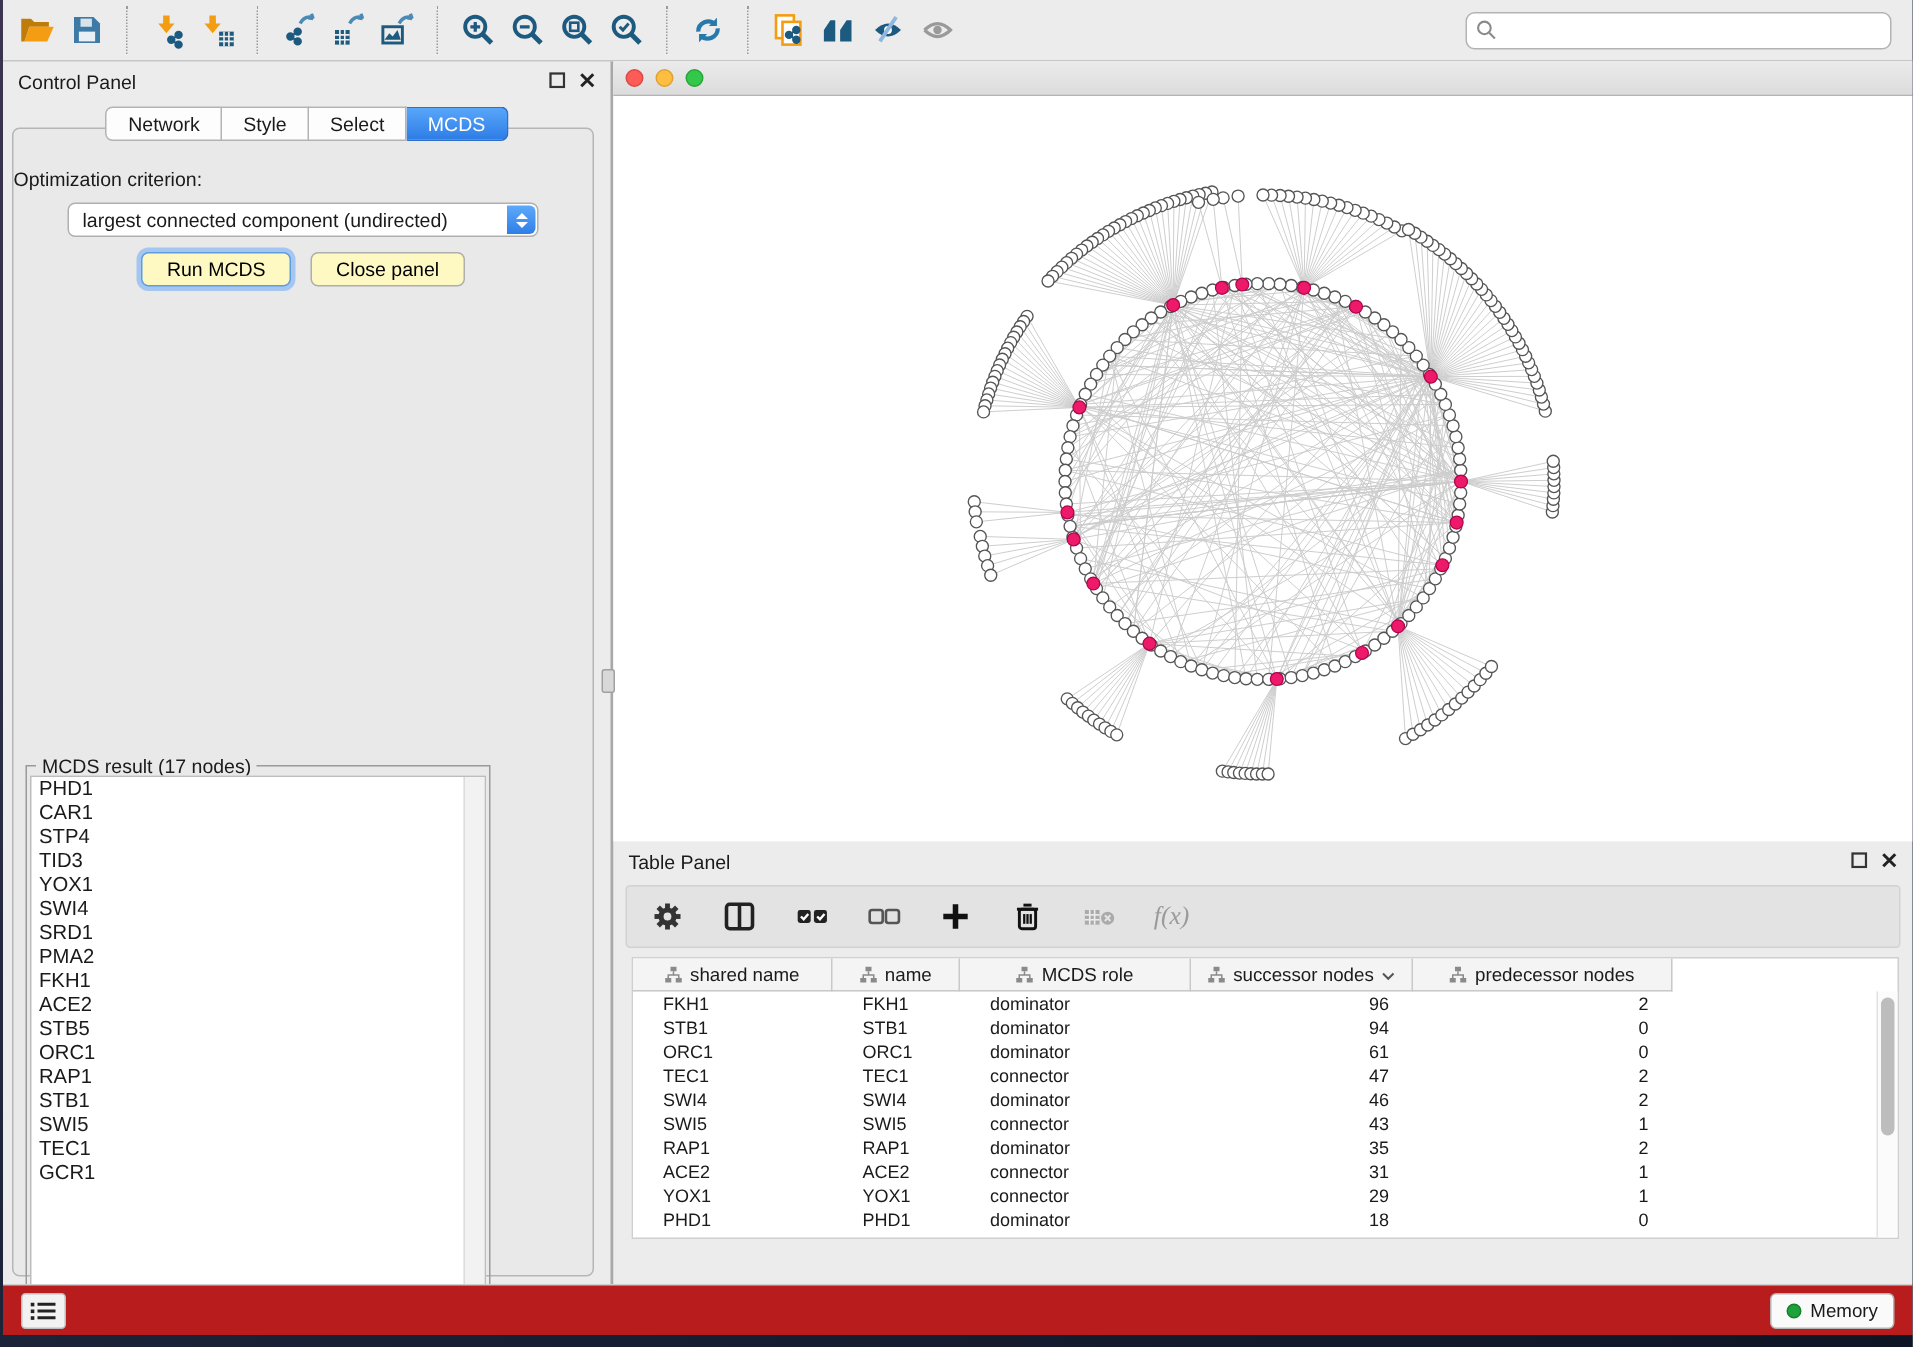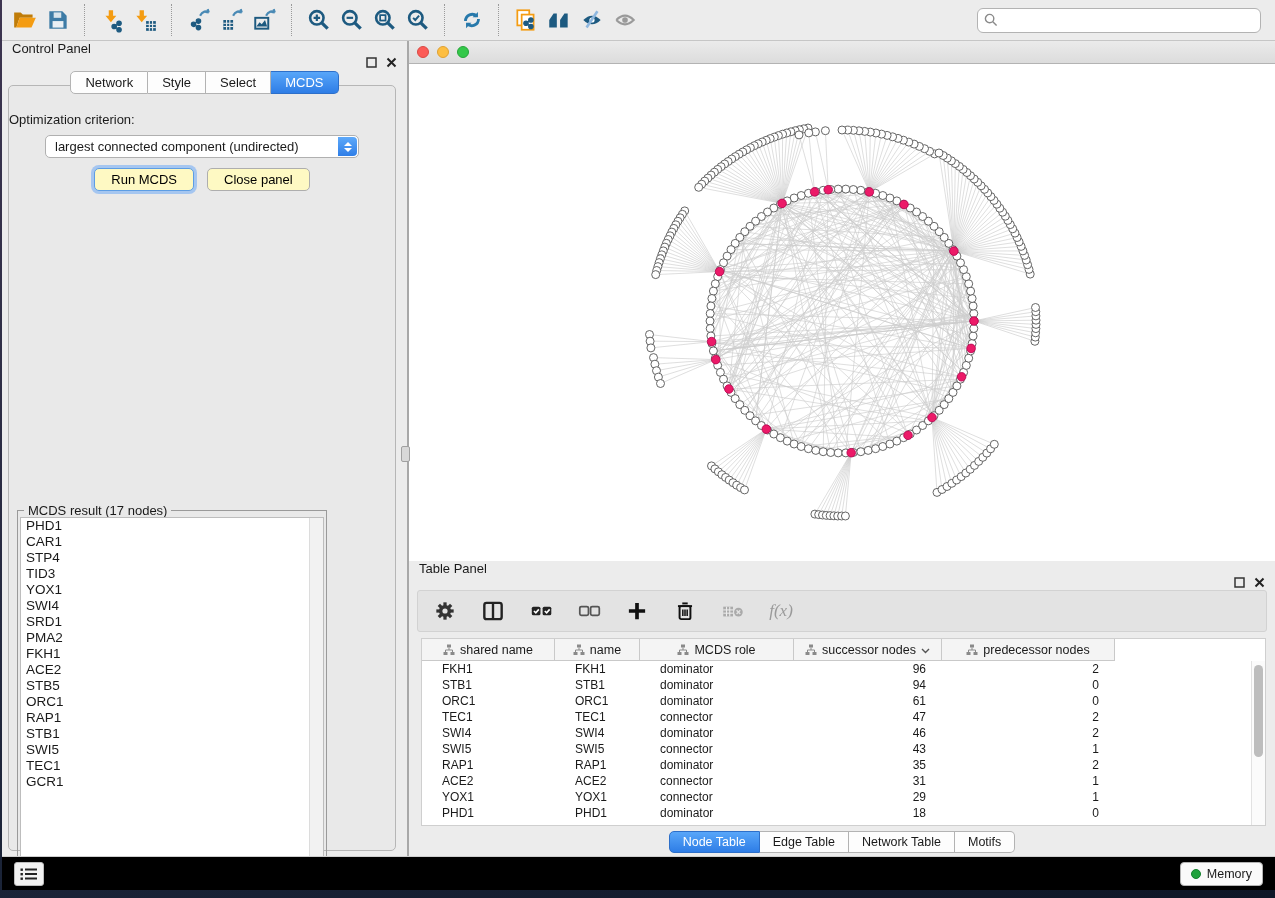--- a/index.html
+++ b/index.html
@@ -19,21 +19,21 @@
     border-radius:4px; margin:0 1px; cursor:default; }
   .tb-sep { width:1px; height:32px; border-left:1px dotted #9a9a9a; margin:0 10px; }
   .search-wrap { margin-left:auto; margin-right:14px; position:relative; }
   .search-input { width:284px; height:25px; border:1px solid #b3b3b3; border-radius:6px;
     background:#fff; padding:0 8px 0 26px; font-size:12px; outline:none;
     font-family:"Liberation Sans",sans-serif; }
   .search-glass { position:absolute; left:7px; top:5px; }
 
   
   .control-panel { position:absolute; left:0; top:41px; width:405px; height:849px; }
-  .panel-titlebar { height:26px; display:flex; padding:0 10px;flex-direction:column; }
+  .panel-titlebar { height:26px; display:flex; align-items:center; padding:0 10px; }
   .panel-title { font-size:13px; }
   .panel-wbtns { margin-left:auto; display:flex; gap:9px; align-items:center; }
   .cp-tabs { position:absolute; left:0; top:30px; width:100%; display:flex; justify-content:center; z-index:3; }
   .cp-tab { height:23px; padding:0 14px; background:#fdfdfd; border:1px solid #b3b3b3;
     border-left:none; font-size:13px; display:flex; align-items:center; cursor:default; }
   .cp-tab:first-child { border-left:1px solid #b3b3b3; border-radius:5px 0 0 5px; }
   .cp-tab:last-child { border-radius:0 5px 5px 0; }
   .cp-tab.sel { background:linear-gradient(#58a6f9,#2e7de6); border-color:#2d6fc9; color:#fff; }
   .cp-body { position:absolute; left:6px; top:44px; width:388px; height:766px;
     background:#e9e9e9; border:1px solid #b6b6b6; border-radius:5px; }
@@ -97,21 +97,21 @@
   .tp-thumb { position:absolute; left:2px; width:9px; border-radius:5px; background:#bdbdbd; }
   .tp-tabs { position:absolute; left:0; top:270px; width:100%; display:flex; justify-content:center; }
   .tp-tab { height:22px; padding:0 13px; background:#fdfdfd; border:1px solid #b3b3b3; border-left:none;
     font-size:12.5px; display:flex; align-items:center; cursor:default; }
   .tp-tab:first-child { border-left:1px solid #b3b3b3; border-radius:5px 0 0 5px; }
   .tp-tab:last-child { border-radius:0 5px 5px 0; }
   .tp-tab.sel { background:linear-gradient(#58a6f9,#2e7de6); border-color:#2d6fc9; color:#fff; }
 
   
   .status-bar { position:absolute; left:0; top:856px; width:100%; height:34px;
-    background:#000000; border-top:1px solid #cfcfcf; display:flex; align-items:center; padding:0 12px; }
+    background:#b91c1c; border-top:1px solid #cfcfcf; display:flex; align-items:center; padding:0 12px; }
   .list-btn { width:30px; height:24px; background:#f2f2f2; border:1px solid #bdbdbd; border-radius:3px;
     display:flex; align-items:center; justify-content:center; }
   .memory-btn { margin-left:auto; height:24px; padding:0 10px; background:#fafafa;
     border:1px solid #b3b3b3; border-radius:4px; display:flex; align-items:center; gap:6px; font-size:12.5px; }
   .mem-dot { width:10px; height:10px; border-radius:50%; background:#1fa23c; border:1px solid #14812d; }
 </style>
 </head>
 <body>
 
 <div class="desktop"></div>
@@ -1258,26 +1258,20 @@
             <span class="td " style="width:85px;padding-left:20px">PHD1</span>
             <span class="td " style="width:154px;padding-left:20px">dominator</span>
             <span class="td num" style="width:148px;padding-right:16px">18</span>
             <span class="td num" style="width:173px;padding-right:16px">0</span>
           </div>
         </div>
       <div class="tp-scroll">
         <div class="tp-thumb" style="top:4px;height:92px;"></div>
       </div>
     </div>
-    <div class="tp-tabs" id="tp-tabs">
-        <span class="tp-tab sel">Node Table</span>
-        <span class="tp-tab">Edge Table</span>
-        <span class="tp-tab">Network Table</span>
-        <span class="tp-tab">Motifs</span>
-      </div>
   </div>
 
   <div class="status-bar">
     <span class="list-btn">
       <svg width="18" height="14" viewBox="0 0 18 14">
           <g stroke="#222" stroke-width="2">
             <line x1="5" y1="2.5" x2="17" y2="2.5"></line>
             <line x1="5" y1="7" x2="17" y2="7"></line>
             <line x1="5" y1="11.5" x2="17" y2="11.5"></line>
           </g>

